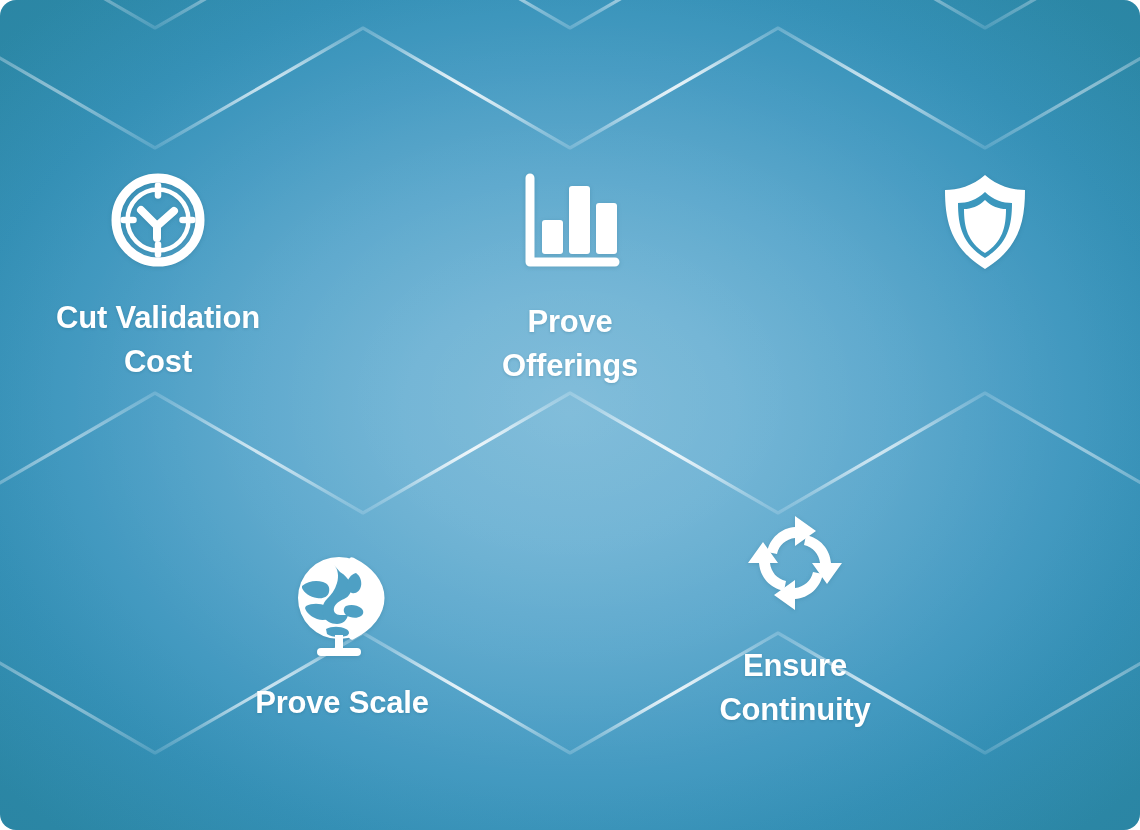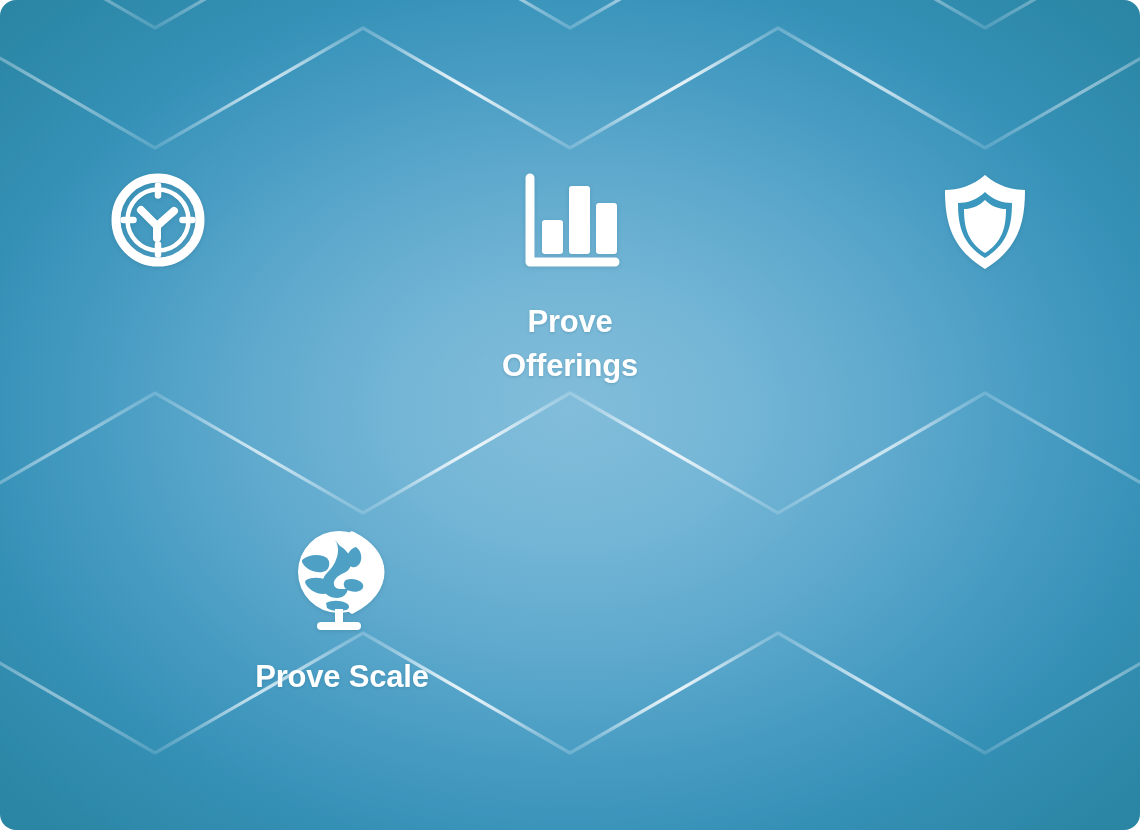--- a/index.html
+++ b/index.html
@@ -63,21 +63,21 @@
     line-height: 44px;
     letter-spacing: -0.2px;
     color: #ffffff;
     white-space: pre-line;
     text-shadow: 0 1px 3px rgba(14,72,98,0.22);
   }
   
   #cell-cut-validation-cost { left: 18px;  top: 170px; width: 280px; }
   #cell-expand-offerings    { left: 430px; top: 170px; width: 280px; }
   #cell-reduce-risk         { left: 845px; top: 170px; width: 280px; }
-  #cell-prove-scale         { left: 202px; top: 525px; width: 280px; }
+  #cell-prove-scale         { left: 202px; top: 551px; width: 280px; }
   #cell-ensure-continuity   { left: 655px; top: 508px; width: 280px; }
 
   .gap-sm { height: 22px; }
   .gap-md { height: 26px; }
 </style>
 </head>
 <body>
 
 <div id="infographic">
 
@@ -135,20 +135,22 @@
           <line x1="15.5" y1="50" x2="25.5" y2="50"></line>
           <line x1="74.5" y1="50" x2="84.5" y2="50"></line>
         </g>
         <g stroke="#ffffff" stroke-width="8" stroke-linecap="round" stroke-linejoin="round" fill="none">
           <path d="M 33 40 L 49 56 L 66 41"></path>
           <path d="M 49 56 L 49 68"></path>
         </g>
       </svg>
     </span>
     <div class="gap-md"></div>
+    <div class="cell-label">Cut Validation
+Cost</div>
   </div>
 
   <div class="cell" id="cell-expand-offerings">
     <span class="cell-icon">
       <svg width="104" height="104" viewBox="0 0 104 104" fill="none">
         <path d="M 12 8 L 12 92 L 97 92" stroke="#ffffff" stroke-width="9" stroke-linecap="round" stroke-linejoin="round" fill="none"></path>
         <rect x="24" y="50" width="21" height="34" rx="3" fill="#ffffff"></rect>
         <rect x="51" y="16" width="21" height="68" rx="3" fill="#ffffff"></rect>
         <rect x="78" y="33" width="21" height="51" rx="3" fill="#ffffff"></rect>
       </svg>
@@ -204,14 +206,45 @@
         <path d="M 36 84 C 22 78 13 68 10 57" stroke="#ffffff" stroke-width="7" fill="none" stroke-linecap="round" opacity="0"></path>
 
         <rect x="45" y="84" width="8" height="14" fill="#ffffff"></rect>
         <rect x="27" y="97" width="44" height="8" rx="4" fill="#ffffff"></rect>
       </svg>
     </span>
     <div class="gap-sm"></div>
     <div class="cell-label">Prove Scale</div>
   </div>
 
+  <div class="cell" id="cell-ensure-continuity">
+    <span class="cell-icon">
+      <svg width="110" height="110" viewBox="0 0 110 110" fill="none">
+        <g fill="#ffffff">
+
+          <g transform="rotate(0 55 55)">
+            <path d="M 27 44 C 30 30 41 20 55 19 L 55 8 L 76 23 L 55 38 L 55 30
+                     C 46 31 39 37 37 46 Z"></path>
+          </g>
+
+          <g transform="rotate(90 55 55)">
+            <path d="M 27 44 C 30 30 41 20 55 19 L 55 8 L 76 23 L 55 38 L 55 30
+                     C 46 31 39 37 37 46 Z"></path>
+          </g>
+
+          <g transform="rotate(180 55 55)">
+            <path d="M 27 44 C 30 30 41 20 55 19 L 55 8 L 76 23 L 55 38 L 55 30
+                     C 46 31 39 37 37 46 Z"></path>
+          </g>
+
+          <g transform="rotate(270 55 55)">
+            <path d="M 27 44 C 30 30 41 20 55 19 L 55 8 L 76 23 L 55 38 L 55 30
+                     C 46 31 39 37 37 46 Z"></path>
+          </g>
+        </g>
+      </svg>
+    </span>
+    <div class="gap-md"></div>
+    <div class="cell-label">Ensure
+Continuity</div>
+  </div>
 
 </div>
 
 </body></html>

